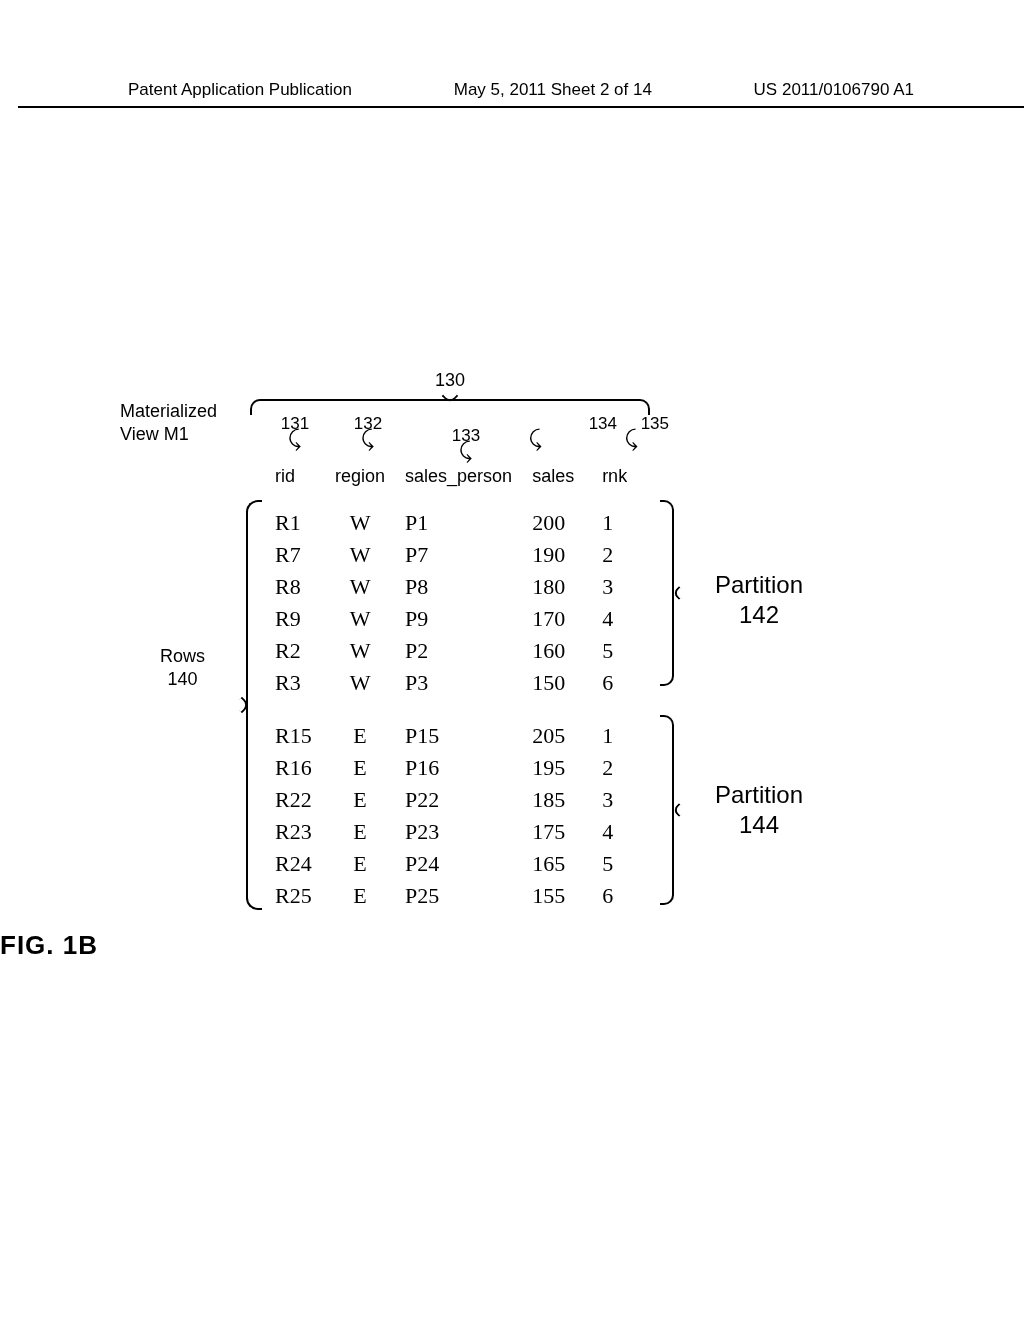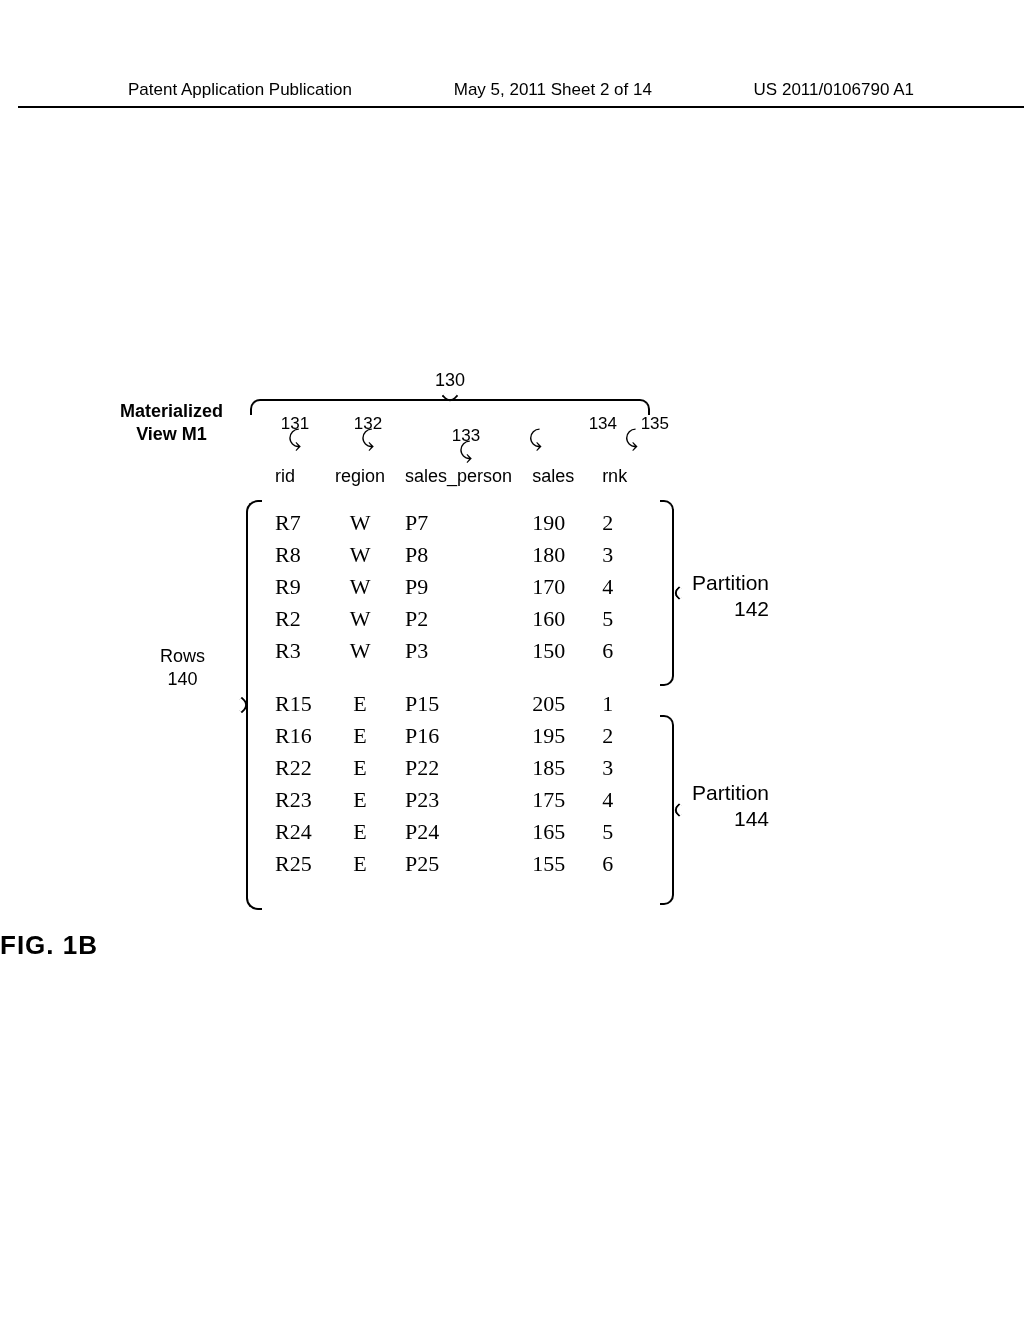--- a/index.html
+++ b/index.html
@@ -31,22 +31,21 @@
     width: 800px;
   }
   .sans { font-family: Arial, Helvetica, sans-serif; }
 
   .mv-label {
     position: absolute;
     top: 30px;
     left: 0;
     font-size: 18px;
     line-height: 1.25;
-    text-align: center;
-    font-weight: bold;
+    text-align: left;
   }
 
   
   .top-brace-wrap {
     position: absolute;
     top: 0;
     left: 130px;
     width: 400px;
     text-align: center;
   }
@@ -227,23 +226,24 @@
     border-top: 2px solid #000;
     border-left: 2px solid #000;
     border-top-left-radius: 7px;
     transform: rotate(-45deg);
   }
   .rb1 { top: 130px; left: 540px; height: 186px; }
   .rb2 { top: 345px; left: 540px; height: 190px; }
 
   .part-label {
     position: absolute;
-    font-size: 21px;
+    font-size: 24px;
     line-height: 1.25;
-    text-align: right;
+    text-align: center;
+    margin-left: 23px;
   }
   .pl1 { top: 200px; left: 572px; }
   .pl2 { top: 410px; left: 572px; }
 
   .fig-caption {
     position: absolute;
     top: 930px;
     left: 0;
     width: 1024px;
     text-align: left;
@@ -289,20 +289,27 @@
       <tr>
         <th class="c-rid">rid</th>
         <th class="c-region">region</th>
         <th class="c-sp">sales_person</th>
         <th class="c-sales">sales</th>
         <th class="c-rnk">rnk</th>
       </tr>
     </thead>
     <tbody>
       <tr>
+          <td>R1</td>
+          <td class="c-region">W</td>
+          <td>P1</td>
+          <td class="c-sales">200</td>
+          <td class="c-rnk">1</td>
+        </tr>
+      <tr>
           <td>R7</td>
           <td class="c-region">W</td>
           <td>P7</td>
           <td class="c-sales">190</td>
           <td class="c-rnk">2</td>
         </tr>
       <tr>
           <td>R8</td>
           <td class="c-region">W</td>
           <td>P8</td>

